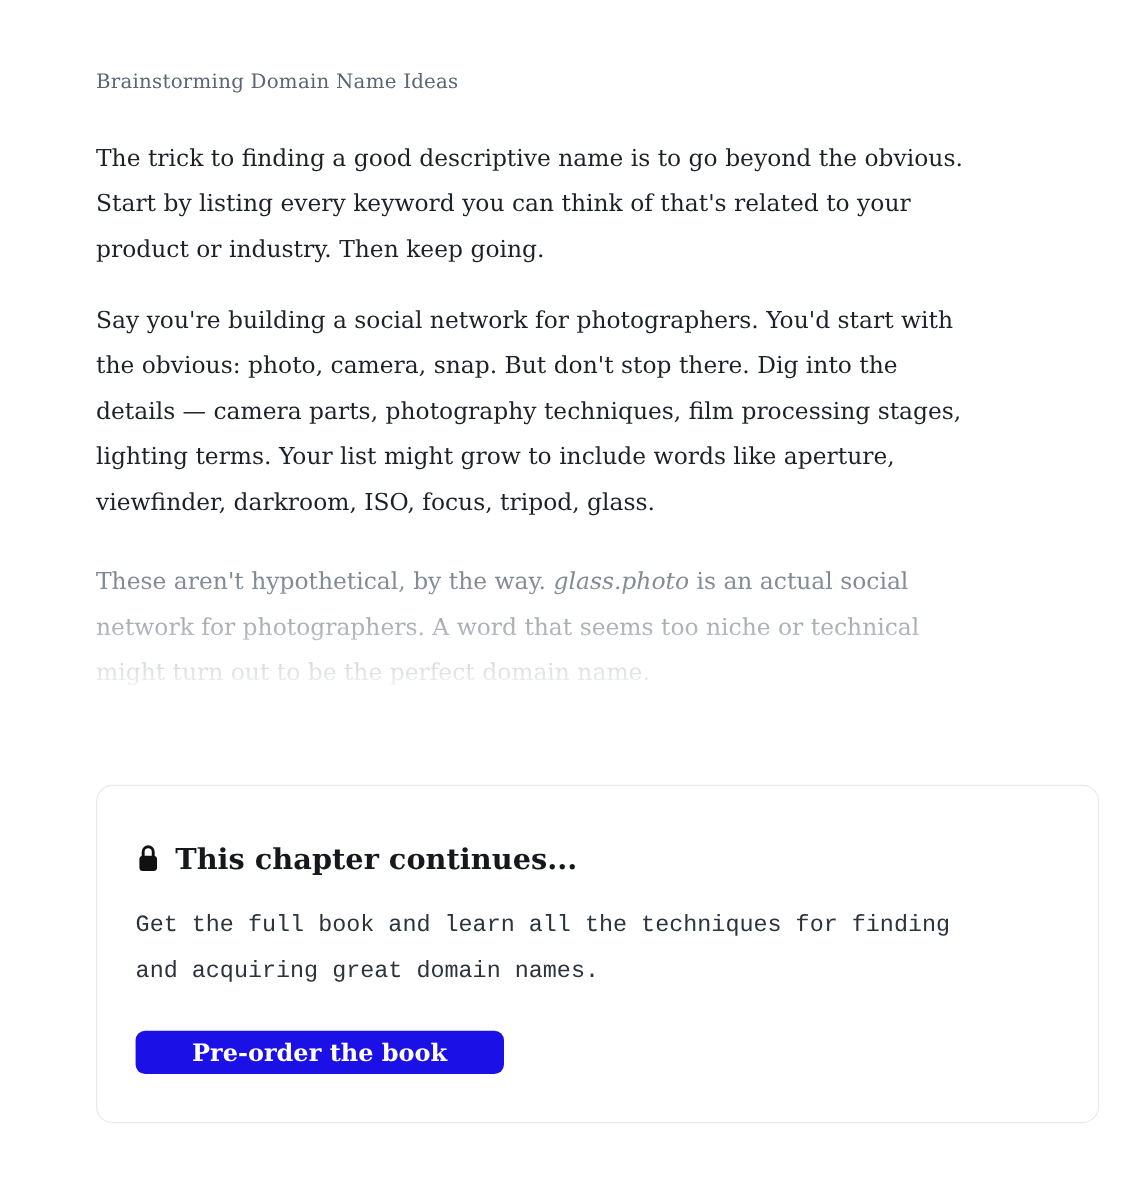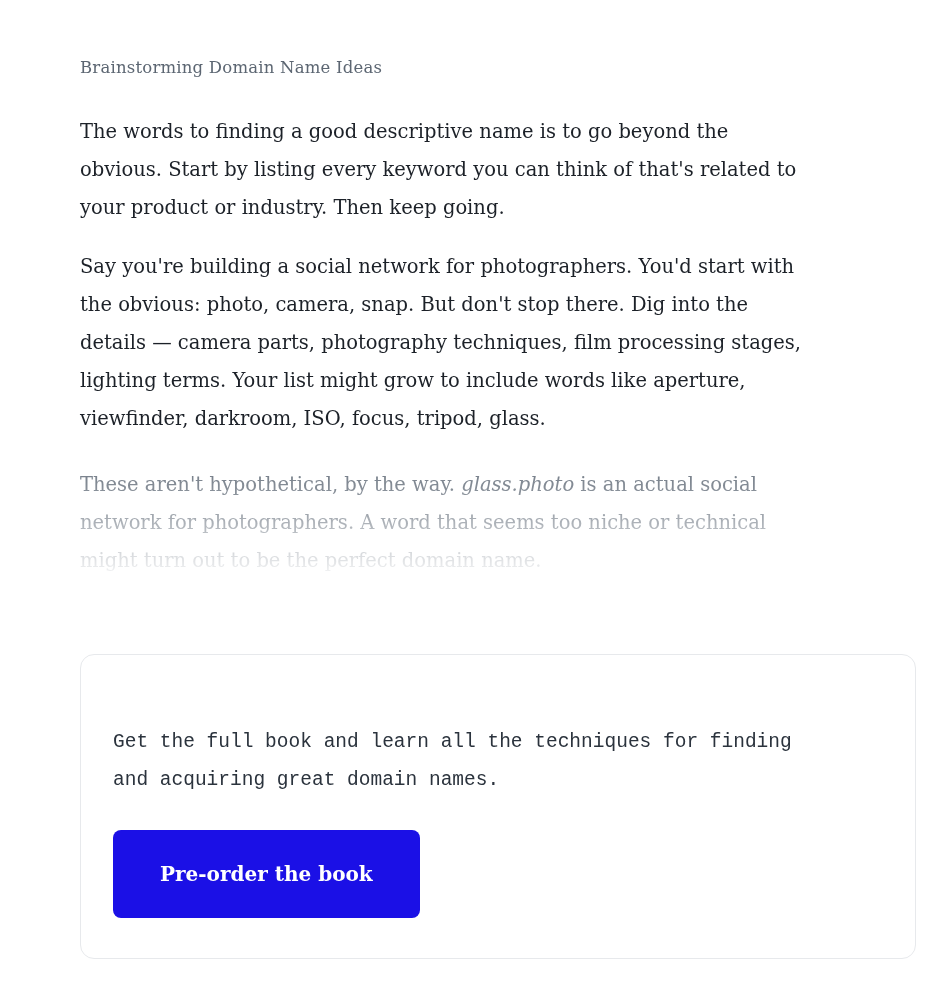--- a/index.html
+++ b/index.html
@@ -92,41 +92,50 @@
   .cta-button {
     margin-top: 31px;
     display: inline-block;
     border: none;
     border-radius: 8px;
     background: #1b10e6;
     color: #ffffff;
     font-family: "DejaVu Serif", serif;
     font-size: 20px;
     font-weight: bold;
-    padding: 32px 47px;
+    padding: 6px 47px;
     cursor: pointer;
   }
 </style>
 </head>
 <body>
 
 <div class="page">
 
   <a class="eyebrow">Brainstorming Domain Name Ideas</a>
 
 
   <div class="body-copy">
-    <p class="para">The words to finding a good descriptive name is to go beyond the obvious. Start by listing every keyword you can think of that's related to your product or industry. Then keep going.</p>
+    <p class="para">The trick to finding a good descriptive name is to go beyond the obvious. Start by listing every keyword you can think of that's related to your product or industry. Then keep going.</p>
     <p class="para">Say you're building a social network for photographers. You'd start with the obvious: photo, camera, snap. But don't stop there. Dig into the details — camera parts, photography techniques, film processing stages, lighting terms. Your list might grow to include words like aperture, viewfinder, darkroom, ISO, focus, tripod, glass.</p>
 
     <div class="fade-wrap">
       <p><span>These aren't hypothetical, by the way. </span><em>glass.photo</em><span> is an actual social network for photographers. A word that seems too niche or technical might turn out to be the perfect domain name.</span></p>
     </div>
   </div>
 
   <div class="paywall-card">
+    <div class="card-header">
+      <span class="lock-icon">
+        <svg width="21" height="27" viewBox="0 0 24 30" aria-hidden="true">
+          <path d="M7.2 13V8.6a4.8 4.8 0 0 1 9.6 0V13" fill="none" stroke="#111111" stroke-width="2.8"></path>
+          <rect x="3.6" y="12.2" width="16.8" height="14.6" rx="3.4" fill="#111111"></rect>
+        </svg>
+      </span>
+      <span class="card-heading">This chapter continues...</span>
+    </div>
 
     <p class="card-body">Get the full book and learn all the techniques for finding and acquiring great domain names.</p>
 
     <button class="cta-button" style="background: rgb(27, 16, 230);">Pre-order the book</button>
   </div>
 
 </div>
 
 </body></html>

